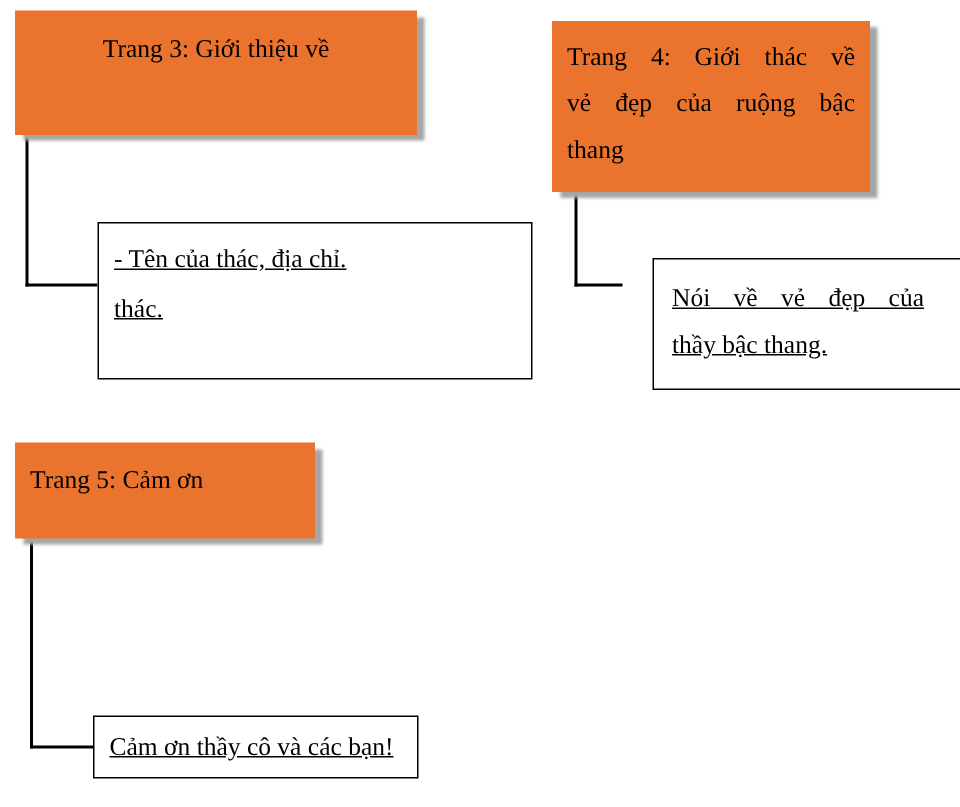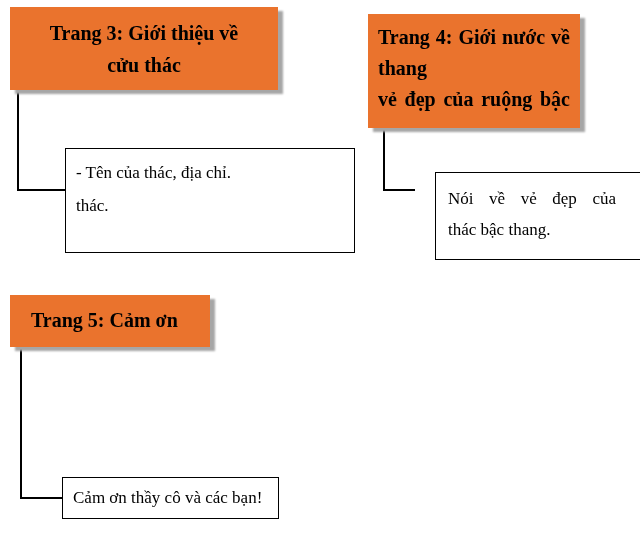--- a/index.html
+++ b/index.html
@@ -16,79 +16,78 @@
     background:var(--bg);
     font-family:"Liberation Serif","DejaVu Serif",serif;
     color:var(--text);
     overflow:hidden;
   }
   .obox{
     position:absolute;
     background:var(--orange);
     box-shadow:5px 4px 2px var(--shadow);
     box-sizing:border-box;
-    font-size:20px;
-    font-weight:bold;
+    font-size:17px;
   }
   .wbox{
     position:absolute;
     background:#fff;
     border:1px solid var(--line);
     box-sizing:border-box;
     font-size:17px;
+    text-decoration:underline;
   }
   .tl{white-space:normal;}
   .c{text-align:center;}
   .n{text-align:left;}
   .j{text-align:justify;text-align-last:justify;}
   .conn{position:absolute;background:var(--line);}
   .conn.v{width:2px;}
   .conn.h{height:2px;}
 
   
   .box-p3{left:10px;top:7px;width:268px;height:83px;padding:10px 8px 0 8px;line-height:32px;}
   .box-p4{left:368px;top:14px;width:212px;height:114px;padding:8px 10px 0 10px;line-height:31px;}
-  .box-p5{left:10px;top:295px;width:200px;height:52px;padding:13px 10px 0 21px;line-height:24px;}
+  .box-p5{left:10px;top:295px;width:200px;height:64px;padding:13px 10px 0 10px;line-height:24px;}
   .wbox-p3{left:65px;top:148px;width:290px;height:105px;padding:7px 10px 0 10px;line-height:33px;}
   .wbox-p4{left:435px;top:172px;width:210px;height:88px;padding:10px 28px 0 12px;line-height:31px;}
   .wbox-p5{left:62px;top:477px;width:217px;height:42px;padding:9px 10px 0 10px;line-height:22px;}
 </style>
 </head>
 <body>
 
 <div class="canvas">
 
   <div class="conn v" style="left:17px;top:90px;height:101px"></div>
   <div class="conn h" style="left:17px;top:189px;width:48px"></div>
 
   <div class="conn v" style="left:383px;top:128px;height:63px"></div>
   <div class="conn h" style="left:383px;top:189px;width:32px"></div>
 
   <div class="conn v" style="left:20px;top:347px;height:152px"></div>
   <div class="conn h" style="left:20px;top:497px;width:42px"></div>
 
   <div class="obox box-p3">
     <div class="tl c">Trang 3: Giới thiệu về</div>
-    <div class="tl c">cửu thác</div>
   </div>
 
   <div class="wbox wbox-p3">
     <div class="tl n">- Tên của thác, địa chỉ.</div>
     <div class="tl n">thác.</div>
   </div>
 
   <div class="obox box-p4">
-    <div class="tl j">Trang 4: Giới nước về</div>
+    <div class="tl j">Trang 4: Giới thác về</div>
+    <div class="tl j">vẻ đẹp của ruộng bậc</div>
     <div class="tl n">thang</div>
-    <div class="tl j">vẻ đẹp của ruộng bậc</div>
   </div>
 
   <div class="wbox wbox-p4">
     <div class="tl j">Nói về vẻ đẹp của</div>
-    <div class="tl n">thác bậc thang.</div>
+    <div class="tl n">thầy bậc thang.</div>
   </div>
 
   <div class="obox box-p5">
     <div class="tl n">Trang 5: Cảm ơn</div>
   </div>
 
   <div class="wbox wbox-p5">
     <div class="tl n">Cảm ơn thầy cô và các bạn!</div>
   </div>
 

